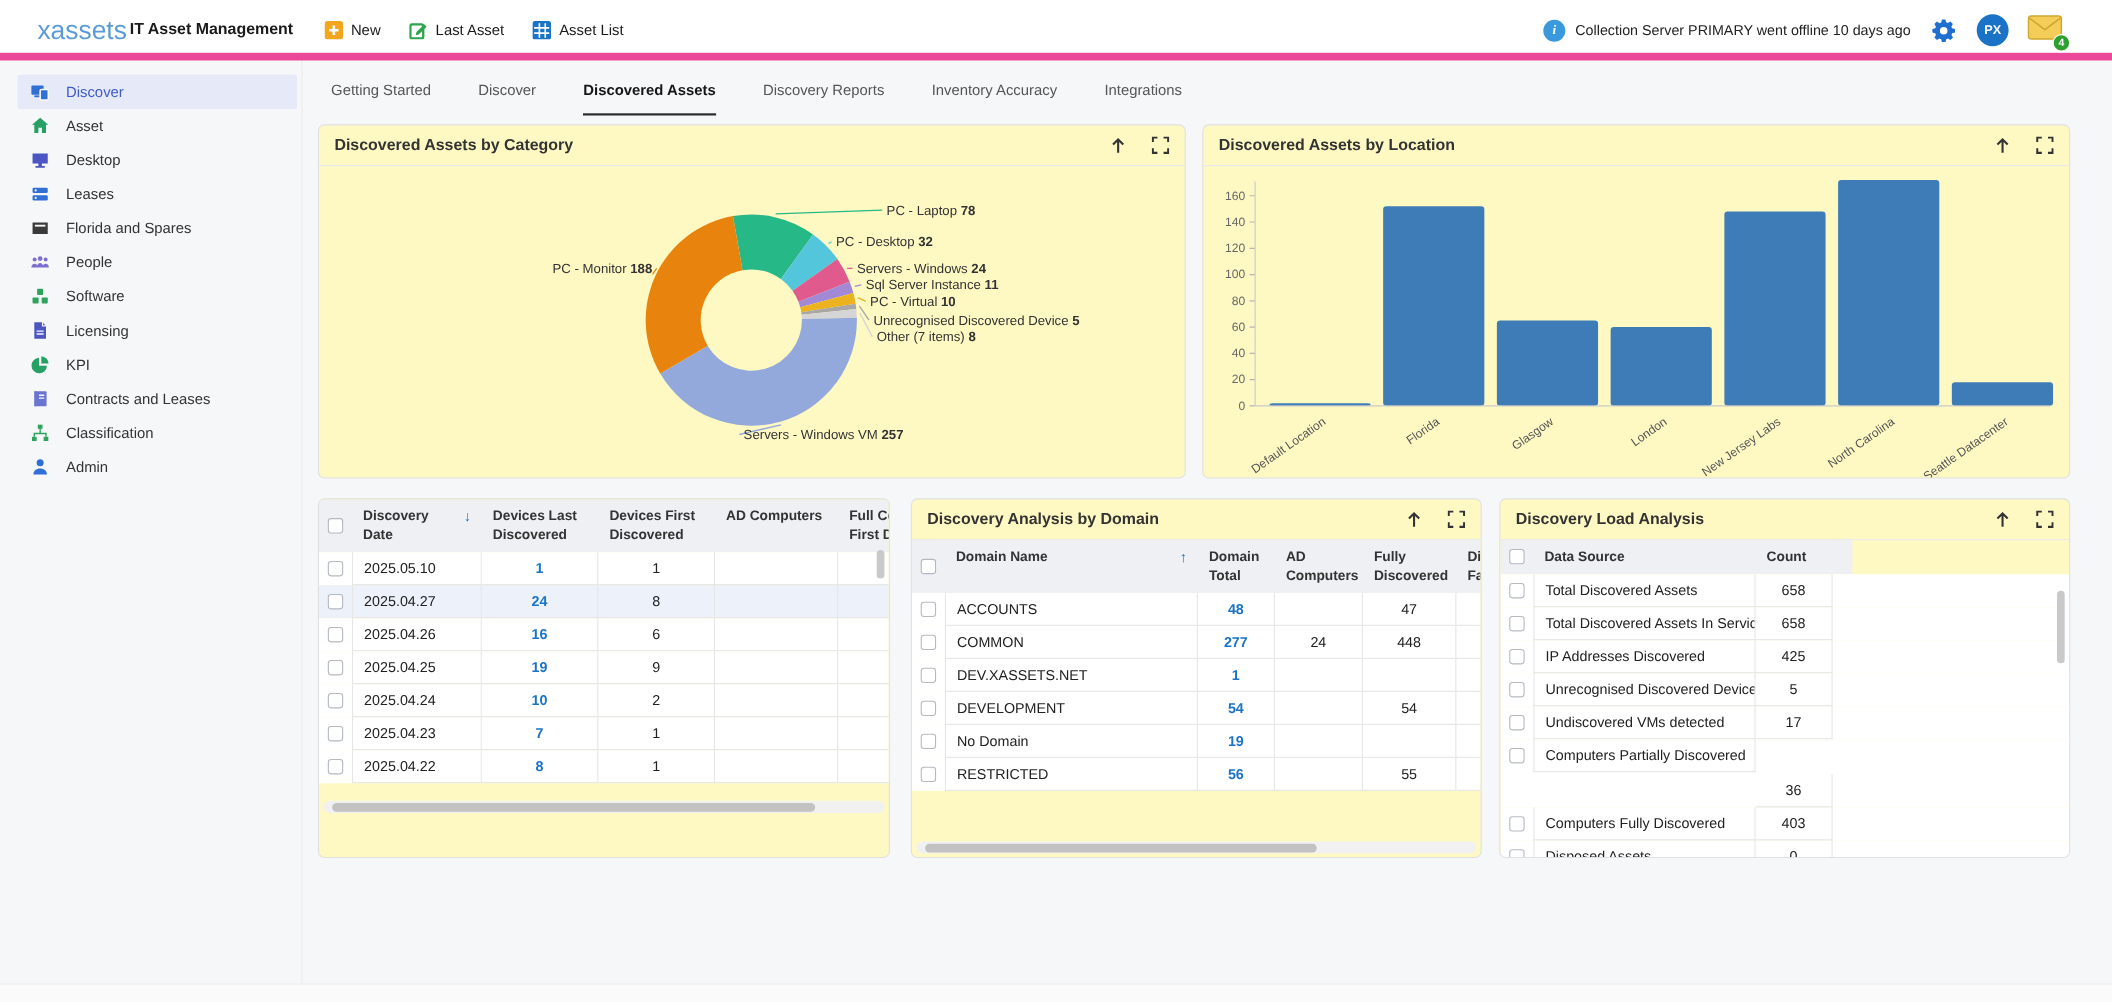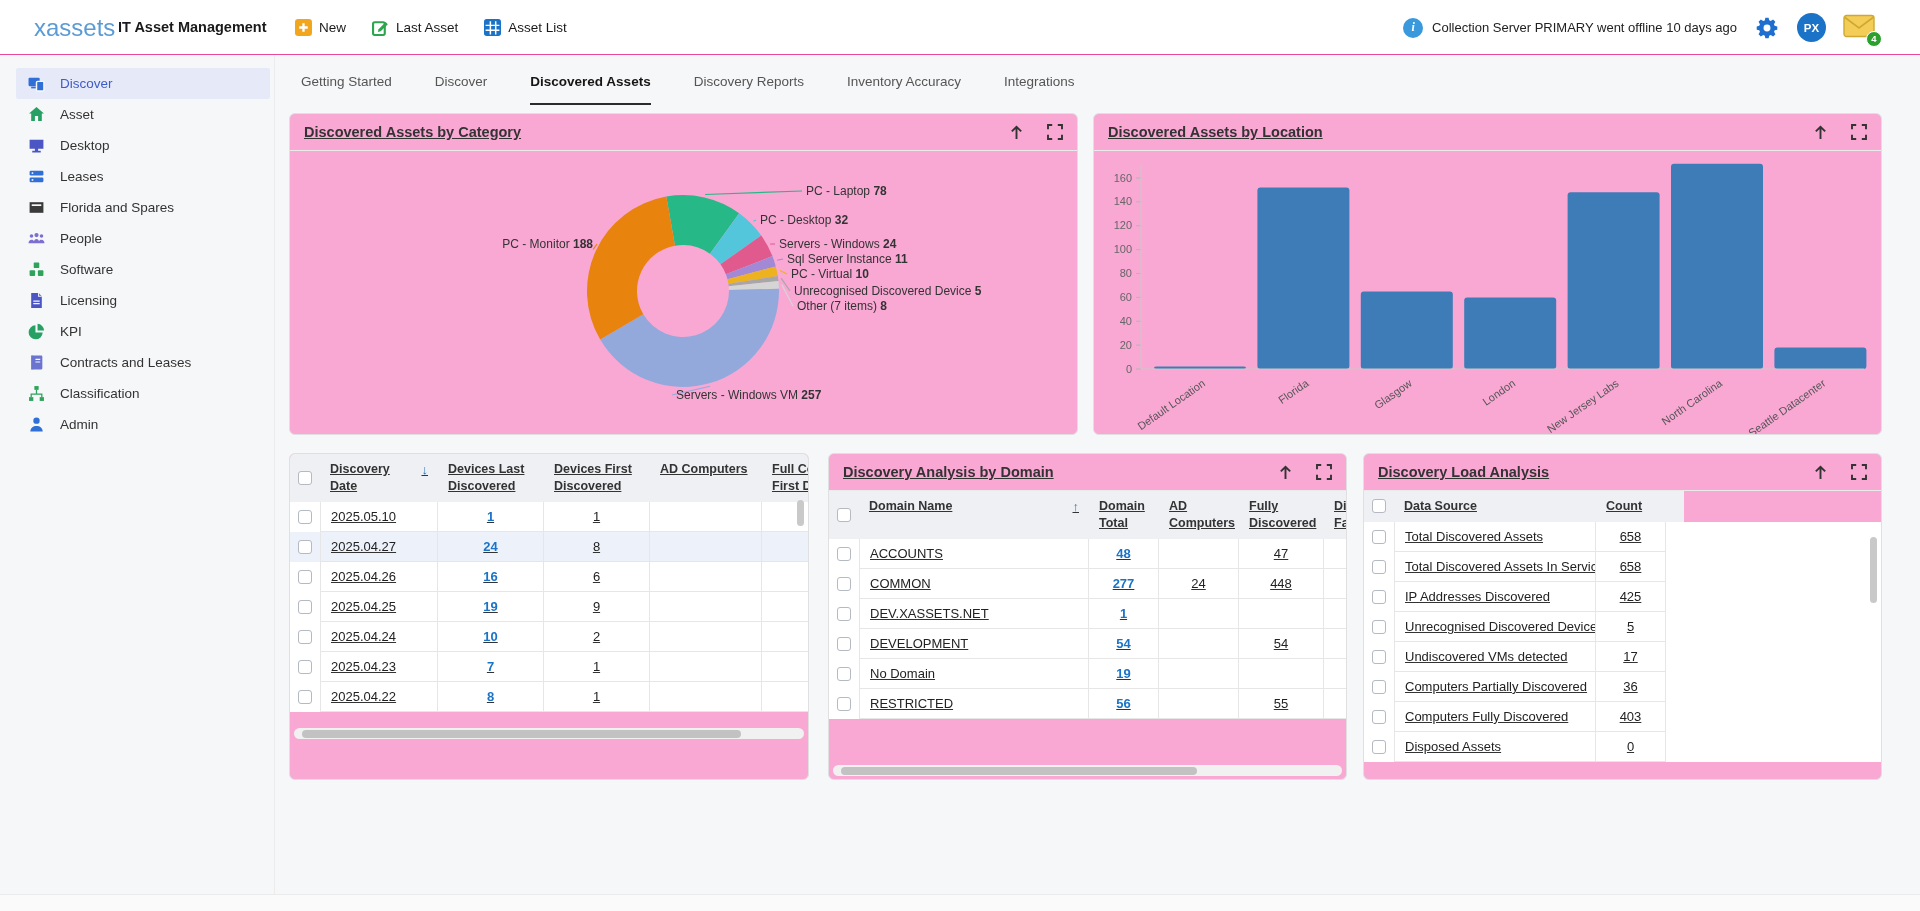--- a/index.html
+++ b/index.html
@@ -1,19 +1,19 @@
 <!DOCTYPE html>
 <html><head>
 <meta charset="utf-8">
 <style>
   * { margin:0; padding:0; box-sizing:border-box; }
   html,body { width:1920px; height:911px; overflow:hidden; font-family:"Liberation Sans", sans-serif; background:#f6f7f9; color:#333; }
 
   
-  .topbar { position:absolute; left:0; top:0; width:1920px; height:55px; background:#fff; border-bottom:1px solid #ec4899; z-index:10;padding-left:44px; }
+  .topbar { position:absolute; left:0; top:0; width:1920px; height:55px; background:#fff; border-bottom:7px solid #ec4899; z-index:10;padding-left:44px; }
   .logo { position:absolute; left:34px; top:14px; font-size:24px; color:#5b9bd5; letter-spacing:0; font-weight:400; cursor:pointer; }
   .app-title { position:absolute; left:118px; top:19px; font-size:14.5px; font-weight:700; color:#1a1a1a; }
   .tb-actions { position:absolute; left:295px; top:0; height:55px; display:flex; align-items:center; gap:26px; }
   .tb-btn { display:flex; align-items:center; gap:7px; font-size:13.5px; color:#1a1a1a; cursor:pointer; }
   .tb-btn svg { display:block; }
   .searchbox { position:absolute; left:658px; top:12px; width:416px; height:31px; background:#fff; border:1px solid #c9c9c9; border-radius:4px; display:flex; align-items:center; padding:0 10px; }
   .searchbox input { flex:1; border:none; outline:none; font-size:13px; color:#444; background:transparent; font-family:"Liberation Sans",sans-serif; }
   .searchbox input::placeholder { color:#8a8a8a; }
   .tb-right { position:absolute; right:45px; top:0; height:55px; display:flex; align-items:center; gap:17px; }
   .notif { display:flex; align-items:center; gap:9px; font-size:13px; color:#222; cursor:pointer; }
@@ -28,21 +28,21 @@
   .side-item.active { background:#e5e9f8; color:#3f5bc8; }
   .side-item svg { width:17px; height:17px; flex:none; }
 
   
   .main { position:absolute; left:275px; top:55px; width:1645px; height:856px; }
   .tabs { position:absolute; left:26px; top:0; height:50px; display:flex; align-items:stretch; gap:43px; }
   .tab { display:flex; align-items:center; font-size:13.5px; color:#555; cursor:pointer; border-bottom:2.5px solid transparent; padding-top:4px; }
   .tab.active { color:#161616; font-weight:700; border-bottom-color:#2b2b2b; }
 
   
-  .card { position:absolute; background:#f9a8d4; border:1px solid #e0e0e0; border-radius:6px; overflow:hidden;text-decoration:underline; }
+  .card { position:absolute; background:#fef9c3; border:1px solid #e0e0e0; border-radius:6px; overflow:hidden; }
   .card-head { height:37px; display:flex; align-items:center; padding:0 14px; border-bottom:1px solid #eaeaea; }
   .card-title { font-size:14.5px; font-weight:700; color:#333; flex:1; }
   .card-actions { display:flex; align-items:center; gap:22px; }
   .card-actions .ico { cursor:pointer; display:block; }
   .card-body { position:relative; }
 
   
   .tbl { position:relative; width:100%; overflow:hidden; }
   .tbl-head { display:flex; background:#eef0f4; align-items:stretch; }
   .th { padding:7px 10px 7px 10px; font-size:12.5px; font-weight:700; color:#333; line-height:1.35; display:flex; align-items:flex-start; cursor:pointer; flex:none; }
@@ -586,21 +586,21 @@
               <input type="checkbox" style="">
             </div>
             <div class="td first" style="width: 202px;">Undiscovered VMs detected</div>
             <div class="td num" style="width: 70px;">17</div>
           </div>
           <div class="trow">
             <div class="td cb">
               <input type="checkbox" style="">
             </div>
             <div class="td first" style="width: 202px;">Computers Partially Discovered</div>
-            <div class="td num" style="width: 70px;">36</div>
+            <div class="td num" style="width: 70px; margin-top: 32px;">36</div>
           </div>
           <div class="trow">
             <div class="td cb">
               <input type="checkbox" style="">
             </div>
             <div class="td first" style="width: 202px;">Computers Fully Discovered</div>
             <div class="td num" style="width: 70px;">403</div>
           </div>
           <div class="trow">
             <div class="td cb">

